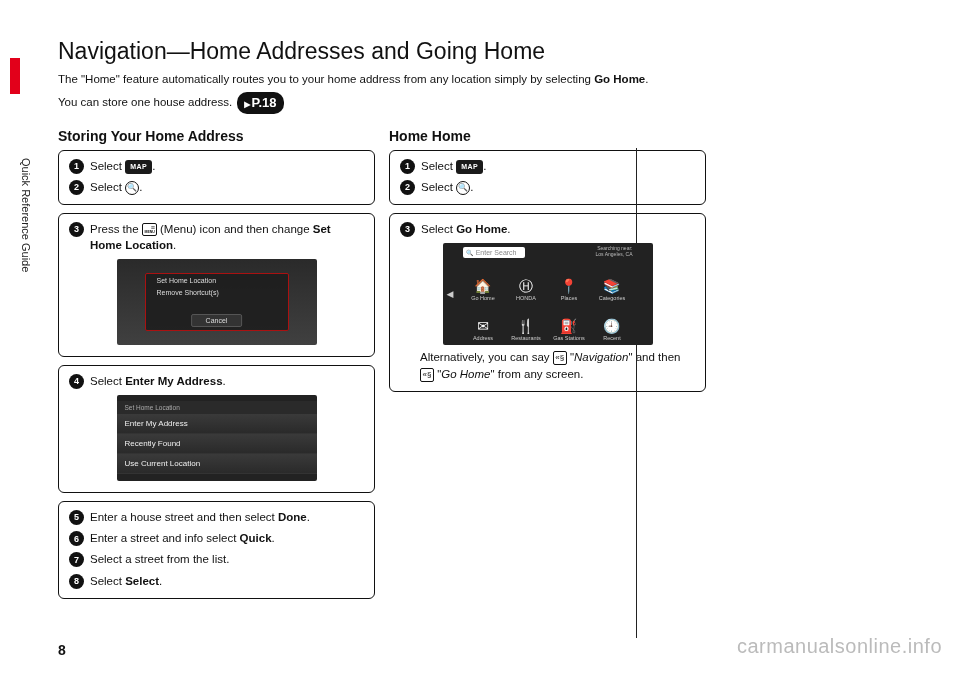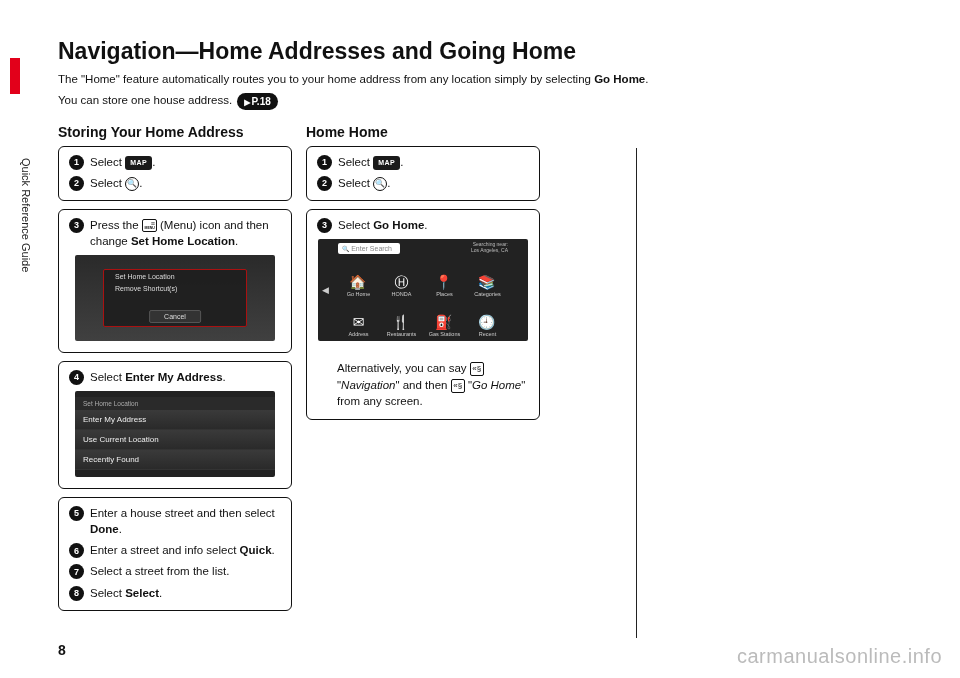--- a/index.html
+++ b/index.html
@@ -47,62 +47,62 @@
   .page-num {
     position: absolute;
     left: 58px;
     bottom: 20px;
     font-weight: 700;
     font-size: 14px;
   }
   .watermark {
     position: absolute;
     right: 18px;
-    bottom: 10px;
+    bottom: 20px;
     font-size: 20px;
     color: #bbb;
     letter-spacing: 0.5px;
     font-weight: 400;
   }
   .content {
     position: absolute;
     left: 58px;
     top: 38px;
     width: 870px;
   }
   .title {
     font-size: 23px;
-    font-weight: 700;
+    font-weight: 400;
     margin-bottom: 6px;
   }
   .intro {
     font-size: 11.5px;
     line-height: 1.5;
     margin-bottom: 4px;
   }
   .intro b { font-weight: 700; }
   .pref {
     display: inline-block;
     background: #111;
     color: #fff;
-    font-size: 10px;
+    font-size: 13px;
     font-weight: 700;
     border-radius: 10px;
     padding: 1px 7px;
     vertical-align: middle;
     margin-left: 2px;
   }
   .pref::before { content: "▶"; font-size: 8px; margin-right: 1px; }
   .columns {
     display: flex;
     gap: 14px;
     margin-top: 14px;
   }
   .col {
-    width: 234px;
+    width: 317px;
   }
   .col-head {
     font-size: 14px;
     font-weight: 700;
     margin-bottom: 6px;
   }
   .card {
     border: 1.5px solid #111;
     border-radius: 6px;
     padding: 7px 10px 9px 10px;
@@ -302,21 +302,21 @@
     position: absolute;
     left: 636px;
     top: 148px;
     width: 1px;
     height: 490px;
     background: #222;
   }
   .note {
     font-size: 11.5px;
     line-height: 1.45;
-    margin-top: 19px;
+    margin-top: 4px;
     padding-left: 20px;
   }
   .note .it { font-style: italic; }
 </style>
 </head>
 <body>
 
 <div class="page">
 
   <div class="sidebar">
@@ -375,22 +375,22 @@
         <div class="card">
           <div class="step">
             <span class="bullet">4</span>
             <span class="step-text">
               <span>Select </span><b>Enter My Address</b><span>.</span>
             </span>
           </div>
           <div class="screenshot shot2">
             <div class="hdr">Set Home Location</div>
             <div class="row">Enter My Address</div>
+            <div class="row">Recently Found</div>
             <div class="row">Use Current Location</div>
-            <div class="row">Recently Found</div>
           </div>
         </div>
 
         <div class="card">
           <div class="step">
             <span class="bullet">5</span>
             <span class="step-text">
               <span>Enter a house street and then select </span><b>Done</b><span>.</span>
             </span>
           </div>

